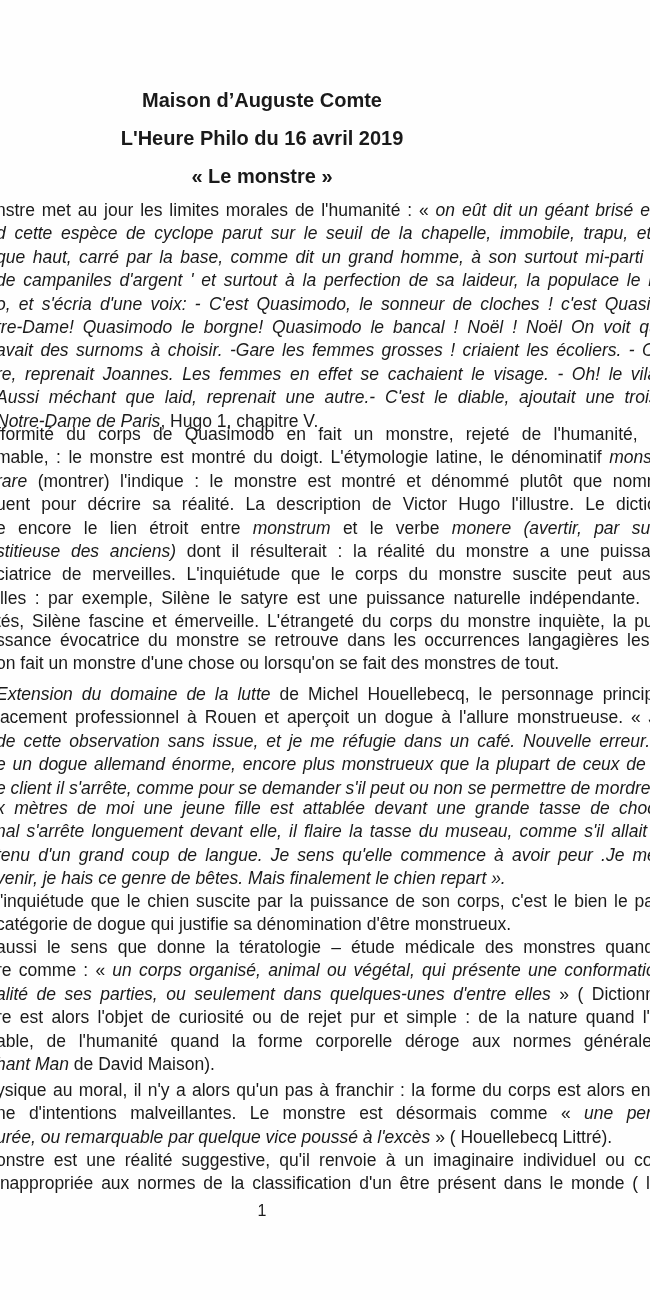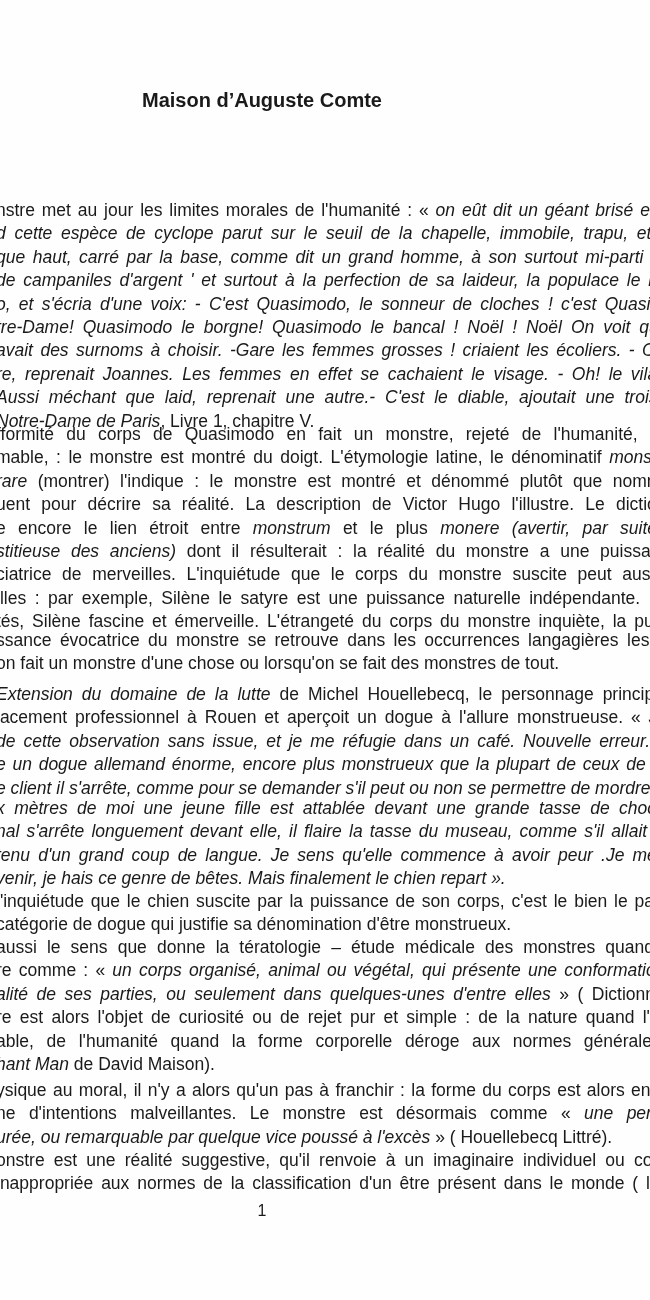--- a/index.html
+++ b/index.html
@@ -26,37 +26,39 @@
   .pagenum{
     position:absolute;left:0;width:524px;top:1202px;
     text-align:center;font-size:16px;
   }
 </style>
 </head>
 <body>
 
 <div class="page">
   <div class="heading" style="top:88px">Maison d’Auguste Comte</div>
+  <div class="heading" style="top:126px">L'Heure Philo du 16 avril 2019</div>
+  <div class="heading" style="top:164px">« Le monstre »</div>
 
   <div>
       <div class="line" style="top: 200px; word-spacing: 1.98931px;"><span><span>nstre met au jour les limites morales de l'humanité : « </span><span class="it">on eût dit un géant brisé et mal res</span></span></div>
       <div class="line" style="top: 223.4px; word-spacing: 3.80521px;"><span><span class="it">d cette espèce de cyclope parut sur le seuil de la chapelle, immobile, trapu, et presque</span></span></div>
       <div class="line" style="top: 246.8px; word-spacing: 2.61719px;"><span><span class="it">que haut, carré par la base, comme dit un grand homme, à son surtout mi-parti rouge et</span></span></div>
       <div class="line" style="top: 270.2px; word-spacing: 2.95521px;"><span><span class="it">de campaniles d'argent ' et surtout à la perfection de sa laideur, la populace le reconnut</span></span></div>
       <div class="line" style="top: 293.6px; word-spacing: 3.40833px;"><span><span class="it">o, et s'écria d'une voix: - C'est Quasimodo, le sonneur de cloches ! c'est Quasimodo, le</span></span></div>
       <div class="line" style="top: 317px; word-spacing: 4.06979px;"><span><span class="it">tre-Dame! Quasimodo le borgne! Quasimodo le bancal ! Noël ! Noël On voit que le p</span></span></div>
       <div class="line" style="top: 340.4px; word-spacing: 2.56738px;"><span><span class="it">avait des surnoms à choisir. -Gare les femmes grosses ! criaient les écoliers. - Ou qui on</span></span></div>
       <div class="line" style="top: 363.8px; word-spacing: 3.72812px;"><span><span class="it">re, reprenait Joannes. Les femmes en effet se cachaient le visage. - Oh! le vilain singe,</span></span></div>
       <div class="line" style="top: 387.2px; word-spacing: 4.99279px;"><span><span class="it">Aussi méchant que laid, reprenait une autre.- C'est le diable, ajoutait une troisième »</span></span></div>
-      <div class="line" style="top: 410.6px;"><span><span class="it">Notre-Dame de Paris</span><span>, Livre 1, chapitre V.</span></span></div>
+      <div class="line" style="top: 410.6px;"><span><span class="it">Notre-Dame de Paris</span><span>, Hugo 1, chapitre V.</span></span></div>
       <div class="line" style="top: 424px; word-spacing: 7.38021px;"><span><span>fformité du corps de Quasimodo en fait un monstre, rejeté de l'humanité, impensa</span></span></div>
       <div class="line" style="top: 447.4px; word-spacing: 2.67188px;"><span><span>mable, : le monstre est montré du doigt. L'étymologie latine, le dénominatif </span><span class="it">monstrum</span><span> du</span></span></div>
       <div class="line" style="top: 470.8px; word-spacing: 5.63822px;"><span><span class="it">rare</span><span> (montrer) l'indique : le monstre est montré et dénommé plutôt que nommé. Les</span></span></div>
       <div class="line" style="top: 494.2px; word-spacing: 6.33854px;"><span><span>uent pour décrire sa réalité. La description de Victor Hugo l'illustre. Le dictionnaire</span></span></div>
-      <div class="line" style="top: 517.6px; word-spacing: 7.45201px;"><span><span>e encore le lien étroit entre </span><span class="it">monstrum</span><span> et le plus </span><span class="it">monere (avertir, par suite d'un</span></span></div>
+      <div class="line" style="top: 517.6px; word-spacing: 7.45201px;"><span><span>e encore le lien étroit entre </span><span class="it">monstrum</span><span> et le verbe </span><span class="it">monere (avertir, par suite d'un</span></span></div>
       <div class="line" style="top: 541px; word-spacing: 5.83594px;"><span><span class="it">stitieuse des anciens)</span><span> dont il résulterait : la réalité du monstre a une puissance para</span></span></div>
       <div class="line" style="top: 564.4px; word-spacing: 5.77604px;"><span><span>ciatrice de merveilles. L'inquiétude que le corps du monstre suscite peut aussi évoqu</span></span></div>
       <div class="line" style="top: 587.8px; word-spacing: 3.63462px;"><span><span>illes : par exemple, Silène le satyre est une puissance naturelle indépendante. Intégré pa</span></span></div>
       <div class="line" style="top: 611.2px; word-spacing: 3.05288px;"><span><span>tés, Silène fascine et émerveille. L'étrangeté du corps du monstre inquiète, la puissance s</span></span></div>
       <div class="line" style="top: 630px; word-spacing: 3.57292px;"><span><span>ssance évocatrice du monstre se retrouve dans les occurrences langagières les plus ordin</span></span></div>
       <div class="line" style="top: 653.4px;"><span><span>on fait un monstre d'une chose ou lorsqu'on se fait des monstres de tout.</span></span></div>
       <div class="line" style="top: 684px; word-spacing: 4.11659px;"><span><span class="it">Extension du domaine de la lutte</span><span> de Michel Houellebecq, le personnage principal se re</span></span></div>
       <div class="line" style="top: 707.4px; word-spacing: 3.13021px;"><span><span>lacement professionnel à Rouen et aperçoit un dogue à l'allure monstrueuse. «  </span><span class="it">Je finis p</span></span></div>
       <div class="line" style="top: 730.8px; word-spacing: 3.06771px;"><span><span class="it">de cette observation sans issue, et je me réfugie dans un café. Nouvelle erreur. Entre les</span></span></div>
       <div class="line" style="top: 754.2px; word-spacing: 1.86426px;"><span><span class="it">e un dogue allemand énorme, encore plus monstrueux que la plupart de ceux de sa race. I</span></span></div>

